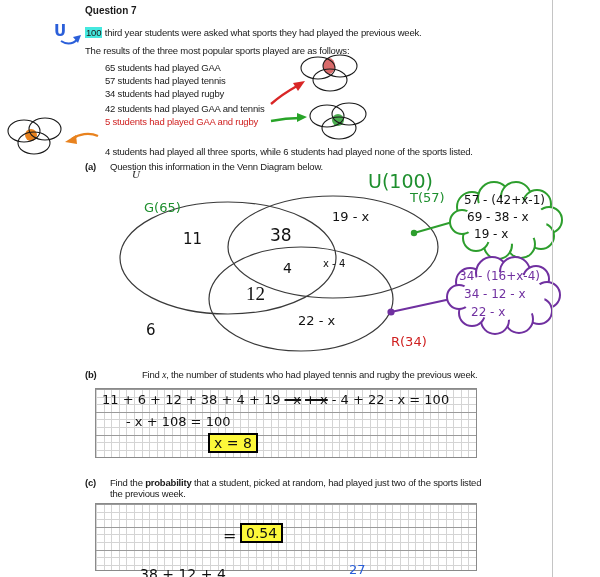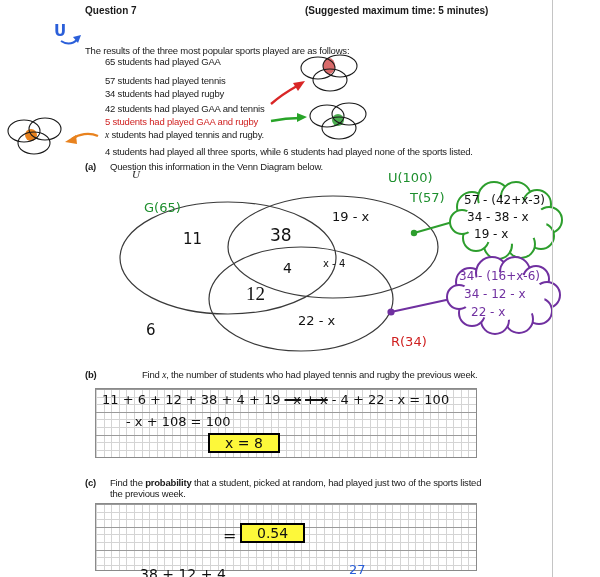--- a/index.html
+++ b/index.html
@@ -14,21 +14,21 @@
   .purple{color:#7030a0;}
   .blue{color:#2b5fd9;}
   .iv{font-style:italic;font-family:"Liberation Serif",serif;}
   .hl{background:#45e8df;padding:0 1px;}
   .svglayer{position:absolute;left:0;top:0;pointer-events:none;}
   .grid{position:absolute;background-color:#ffffff;border:1px solid #8a8a8a;
     background-image:
       repeating-linear-gradient(to bottom,#9a9a9a 0,#9a9a9a 1px,transparent 1px,transparent 22.8px),
       repeating-linear-gradient(to right,#d4d4d4 0,#d4d4d4 1px,transparent 1px,transparent 7.6px),
       repeating-linear-gradient(to bottom,#d4d4d4 0,#d4d4d4 1px,transparent 1px,transparent 7.6px);}
-  .ansbox{background:#fdf83a;border:2px solid #000;padding:0 15px;font-size:14px;}
+  .ansbox{background:#fdf83a;border:2px solid #000;padding:0 4px;font-size:14px;}
   .eqseg{margin-right:4px;}
   .strike{text-decoration:line-through;text-decoration-thickness:2px;}
   .frac{display:inline-flex;flex-direction:column;align-items:center;}
   .frac .num{padding:12px 6px;border-bottom:2px solid #111;margin-top:40px;}
   .frac.fracblue .num{border-bottom-color:#2b5fd9;}
   .marginline{position:absolute;left:552px;top:0;width:1px;height:577px;background:#c4c4c4;}
 </style>
 </head>
 <body>
 
@@ -118,61 +118,60 @@
       <path d="M98,136 C89,132 79,134 72,139" fill="none" stroke="#e8821e" stroke-width="2.4"></path>
       <polygon points="65,142 76,135 77,144" fill="#e8821e"></polygon>
     </g>
     <g>
       <path d="M61,41 C67,45 73,44 78,39" fill="none" stroke="#2b5fd9" stroke-width="2"></path>
       <polygon points="81,35 73,37 78,43" fill="#2b5fd9"></polygon>
     </g>
   </svg>
 
   <div class="abs bold" style="left:85px;top:5px;font-size:10px;">Question 7</div>
-  <div class="abs bold" style="left:305px;top:5px;font-size:10px;">(Suggested maximum time: 5 minutes)</div>
 
   <div class="abs hand blue bold" style="left:54px;top:22px;font-size:15px;">U</div>
 
+  <div class="abs print" style="left:85px;top:27px;">
+    <span class="hl">100</span><span> third year students were asked what sports they had played the previous week.</span>
+  </div>
   <div class="abs print" style="left:85px;top:45px;">The results of the three most popular sports played are as follows:</div>
 
-  <div class="abs print" style="left:105px;top:56px;">65 students had played GAA</div>
+  <div class="abs print" style="left:105px;top:62px;">65 students had played GAA</div>
   <div class="abs print" style="left:105px;top:75px;">57 students had played tennis</div>
   <div class="abs print" style="left:105px;top:88px;">34 students had played rugby</div>
 
   <div class="abs print" style="left:105px;top:103px;">42 students had played GAA and tennis</div>
   <div class="abs print red" style="left:105px;top:116px;">5 students had played GAA and rugby</div>
-  <div class="abs print" style="left:105px;top:129px;">
-    <span class="iv">x</span><span> students had played tennis and rugby.</span>
-  </div>
 
   <div class="abs print" style="left:105px;top:146px;">4 students had played all three sports, while 6 students had played none of the sports listed.</div>
 
   <div class="abs print bold" style="left:85px;top:161px;">(a)</div>
   <div class="abs print" style="left:110px;top:161px;">Question this information in the Venn Diagram below.</div>
 
   <div class="abs iv" style="left:132px;top:168px;font-size:11px;">U</div>
-  <div class="abs hand green" style="left:388px;top:170px;font-size:13px;">U(100)</div>
+  <div class="abs hand green" style="left:368px;top:170px;font-size:19px;">U(100)</div>
   <div class="abs hand green" style="left:144px;top:200px;font-size:13px;">G(65)</div>
   <div class="abs hand green" style="left:410px;top:190px;font-size:13px;">T(57)</div>
   <div class="abs hand red" style="left:391px;top:334px;font-size:13px;">R(34)</div>
 
   <div class="abs hand" style="left:183px;top:230px;font-size:15px;">11</div>
   <div class="abs hand" style="left:270px;top:225px;font-size:17px;">38</div>
   <div class="abs hand" style="left:332px;top:209px;font-size:13px;">19 - x</div>
   <div class="abs hand" style="left:283px;top:260px;font-size:14px;">4</div>
   <div class="abs hand" style="left:323px;top:258px;font-size:10px;">x - 4</div>
   <div class="abs hand" style="left:246px;top:283px;font-size:19px;font-family:Liberation Serif, serif;">12</div>
   <div class="abs hand" style="left:298px;top:313px;font-size:13px;">22 - x</div>
   <div class="abs hand" style="left:146px;top:321px;font-size:15px;">6</div>
 
-  <div class="abs hand" style="left:464px;top:193px;font-size:12px;">57 - (42+x-3)</div>
-  <div class="abs hand" style="left:467px;top:210px;font-size:12px;">34 - 38 - x</div>
+  <div class="abs hand" style="left:464px;top:193px;font-size:12px;">57 - (42+x-1)</div>
+  <div class="abs hand" style="left:467px;top:210px;font-size:12px;">69 - 38 - x</div>
   <div class="abs hand" style="left:474px;top:227px;font-size:12px;">19 - x</div>
 
-  <div class="abs hand purple" style="left:459px;top:269px;font-size:12px;">34 - (16+x-6)</div>
+  <div class="abs hand purple" style="left:459px;top:269px;font-size:12px;">34 - (16+x-4)</div>
   <div class="abs hand purple" style="left:464px;top:287px;font-size:12px;">34 - 12 - x</div>
   <div class="abs hand purple" style="left:471px;top:305px;font-size:12px;">22 - x</div>
 
   <div class="abs print bold" style="left:85px;top:369px;">(b)</div>
   <div class="abs print" style="left:110px;top:369px;padding-left:32px;">
     <span>Find </span><span class="iv">x</span><span>, the number of students who had played tennis and rugby the previous week.</span>
   </div>
 
   <div class="grid" style="left:95px;top:388px;width:380px;height:68px;">
     <div class="abs hand" style="left:6px;top:3px;font-size:13px;">

